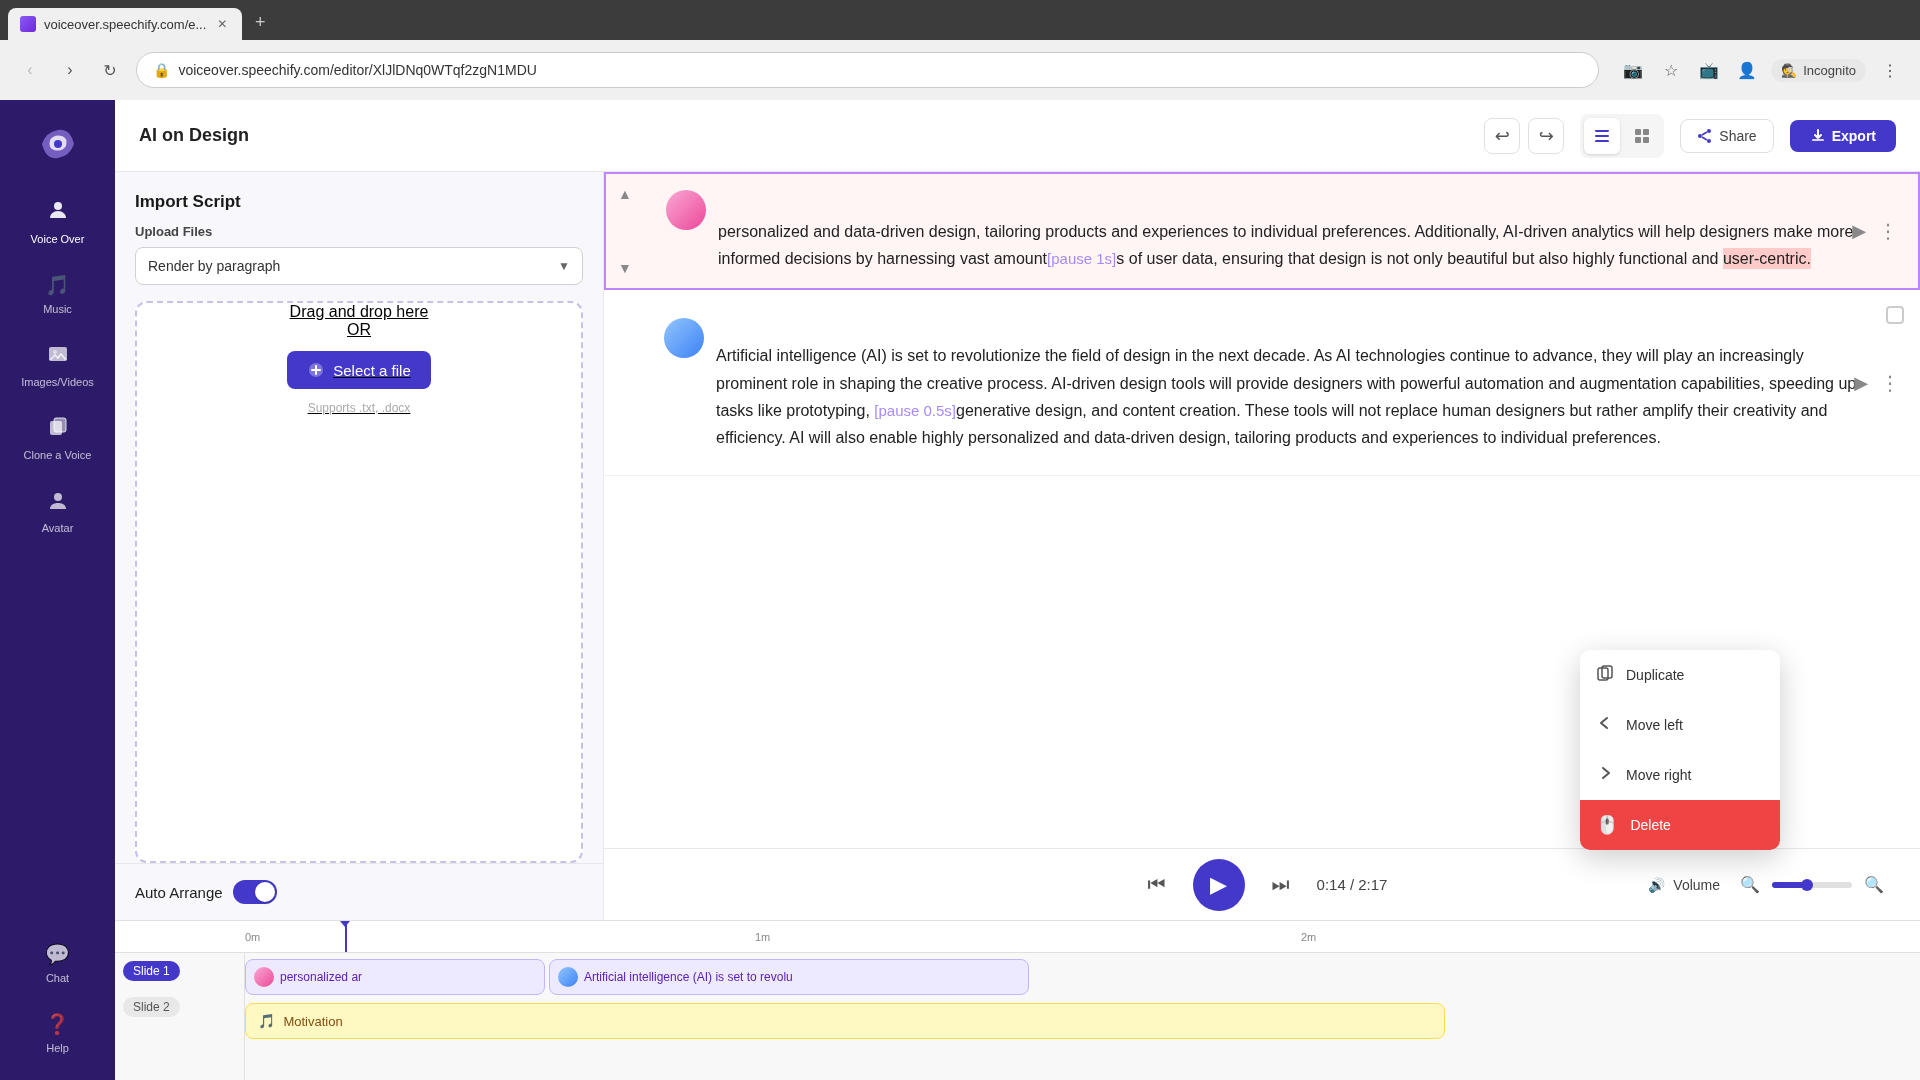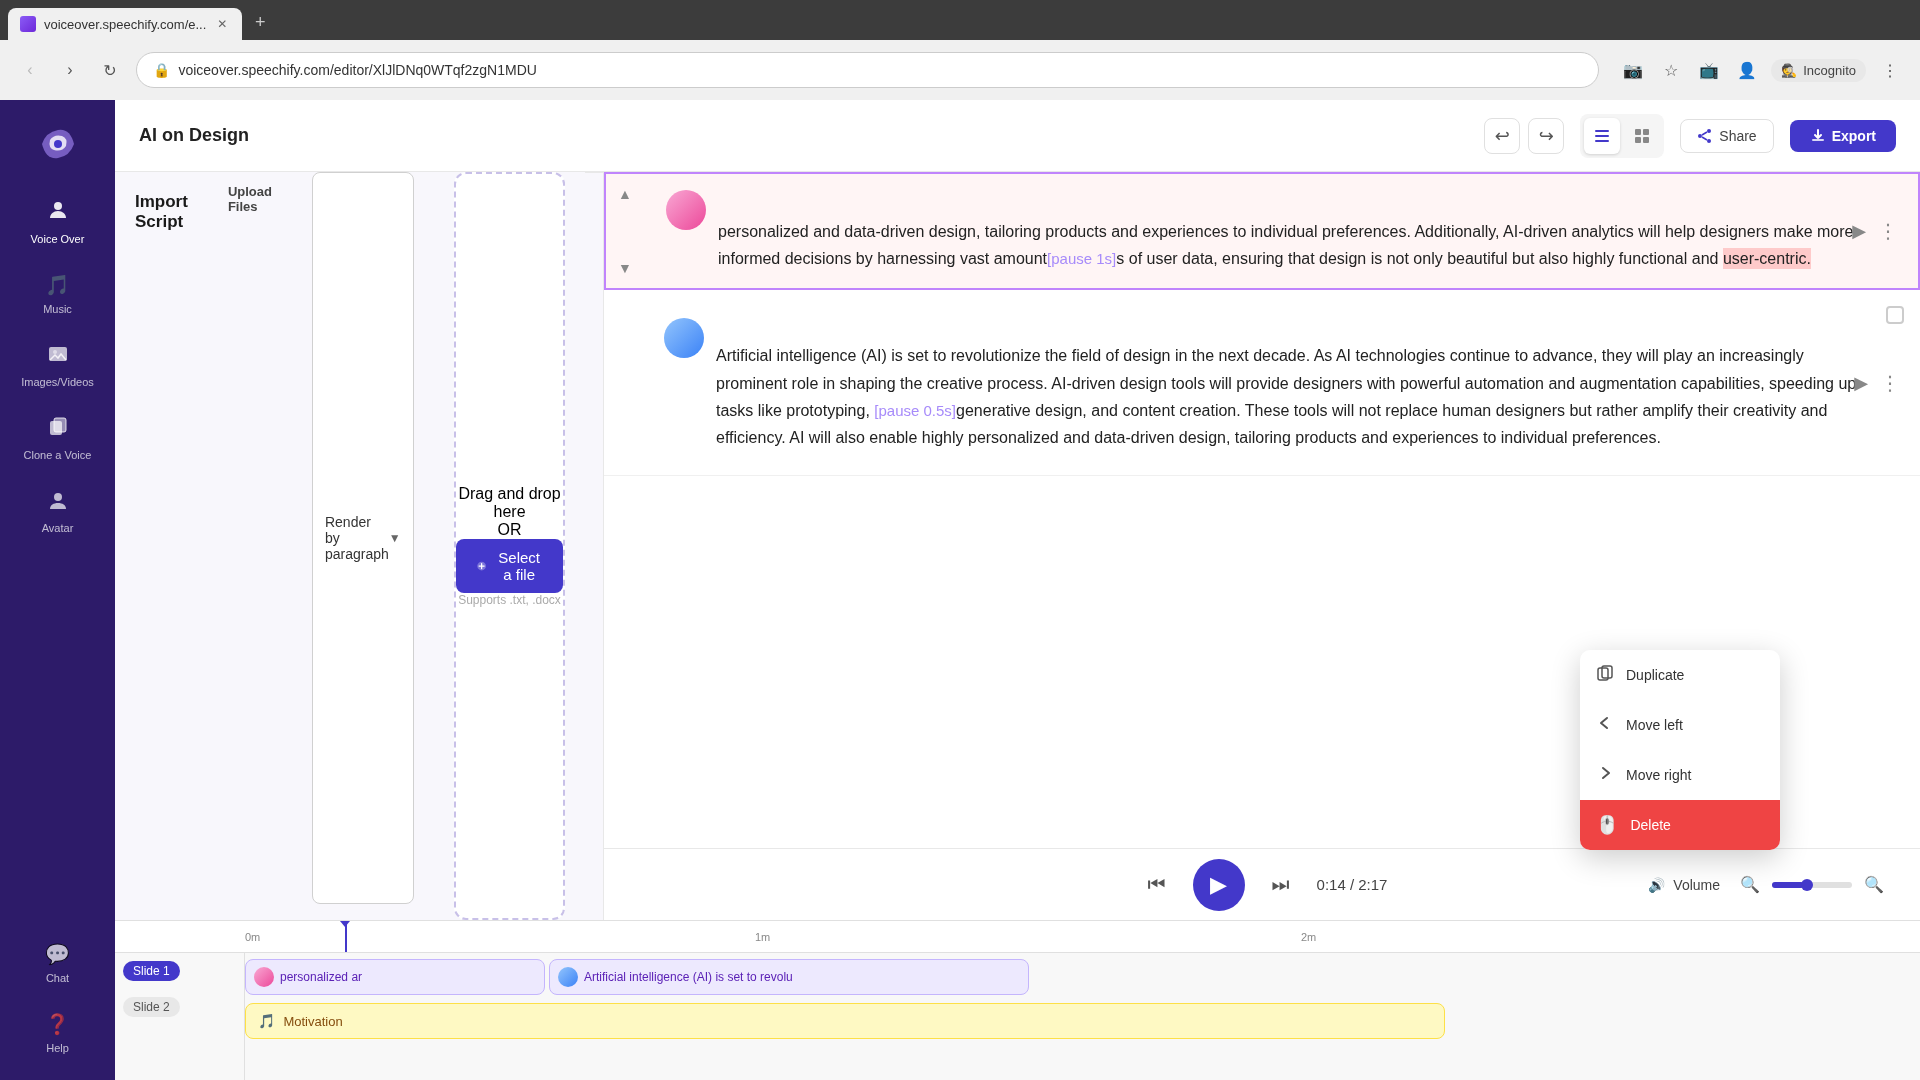--- a/index.html
+++ b/index.html
@@ -45,24 +45,24 @@
     .header-view-btns { display: flex; gap: 4px; background: #f5f5f5; border-radius: 8px; padding: 4px; }
     .view-btn { width: 36px; height: 36px; display: flex; align-items: center; justify-content: center; border-radius: 6px; cursor: pointer; color: #555; font-size: 16px; }
     .view-btn.active { background: #fff; box-shadow: 0 1px 3px rgba(0,0,0,0.15); }
     .share-btn { display: flex; align-items: center; gap: 6px; padding: 8px 16px; border-radius: 8px; border: 1px solid #e0e0e0; background: #fff; cursor: pointer; font-size: 14px; color: #444; font-weight: 500; }
     .export-btn { display: flex; align-items: center; gap: 6px; padding: 8px 20px; border-radius: 8px; border: none; background: #4338ca; cursor: pointer; font-size: 14px; color: #fff; font-weight: 600; }
 
     
     .body-area { display: flex; flex: 1; overflow: hidden; }
 
     
-    .script-panel { width: 489px; background: #f8f7fc; border-right: 1px solid #e8e8e8; display: flex; flex-direction: row; padding: 0; flex-shrink: 0; }
+    .script-panel { width: 489px; background: #f8f7fc; border-right: 1px solid #e8e8e8; display: flex; flex-direction: column; padding: 0; flex-shrink: 0; }
     .render-dropdown { margin: 0 20px 16px; background: #fff; border: 1px solid #d0d0d0; border-radius: 8px; padding: 10px 12px; display: flex; align-items: center; justify-content: space-between; cursor: pointer; font-size: 14px; color: #333; }
     .render-dropdown-arrow { color: #666; font-size: 12px; }
-    .upload-area { margin: 0 20px; border: 2px dashed #c8c0e8; border-radius: 12px; flex: 1; display: flex; flex-direction: column; align-items: center; justify-content: center; cursor: pointer; background: #fff; }
+    .upload-area { margin: 0 20px; border: 2px dashed #c8c0e8; border-radius: 12px; flex: 1; display: flex; flex-direction: column; align-items: center; gap: 12px; cursor: pointer; background: #fff; text-decoration: underline; }
     .upload-btn { display: flex; align-items: center; gap: 8px; background: #4338ca; color: #fff; border: none; border-radius: 8px; padding: 10px 20px; font-size: 15px; cursor: pointer; font-weight: 500; }
     .upload-supports { font-size: 12px; color: #aaa; }
     .script-footer { padding: 16px 20px; border-top: 1px solid #e8e8e8; }
     .auto-arrange { display: flex; align-items: center; gap: 10px; font-size: 15px; font-weight: 500; color: #222; }
     .toggle { width: 44px; height: 24px; background: #4338ca; border-radius: 12px; position: relative; cursor: pointer; }
     .toggle-knob { width: 20px; height: 20px; background: #fff; border-radius: 50%; position: absolute; top: 2px; right: 2px; box-shadow: 0 1px 3px rgba(0,0,0,0.2); }
 
     
     .content-area { flex: 1; overflow-y: auto; background: #fff; position: relative; }
     .paragraph-block { padding: 24px 40px; border-bottom: 1px solid #f0f0f0; position: relative; }

